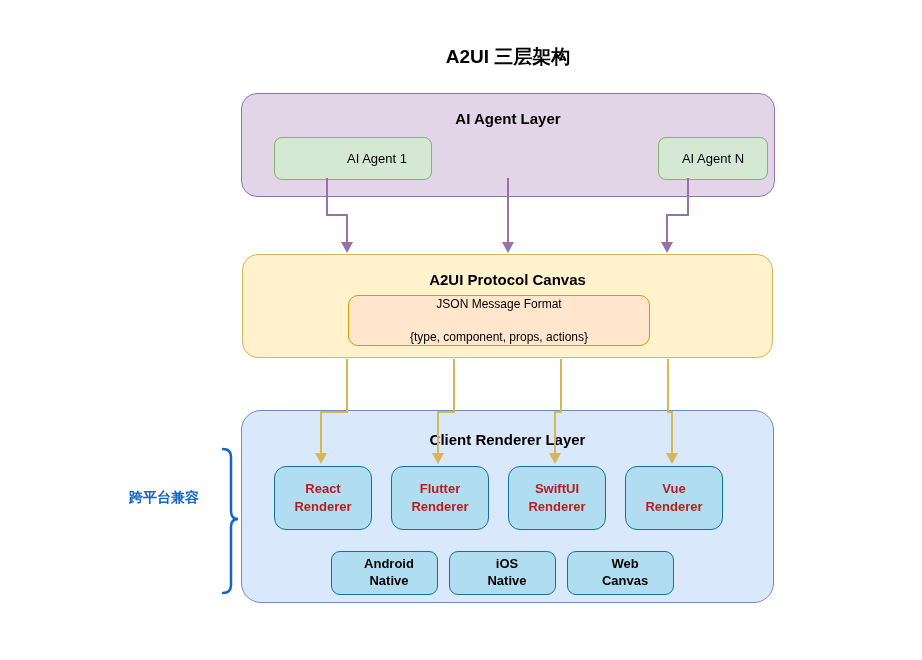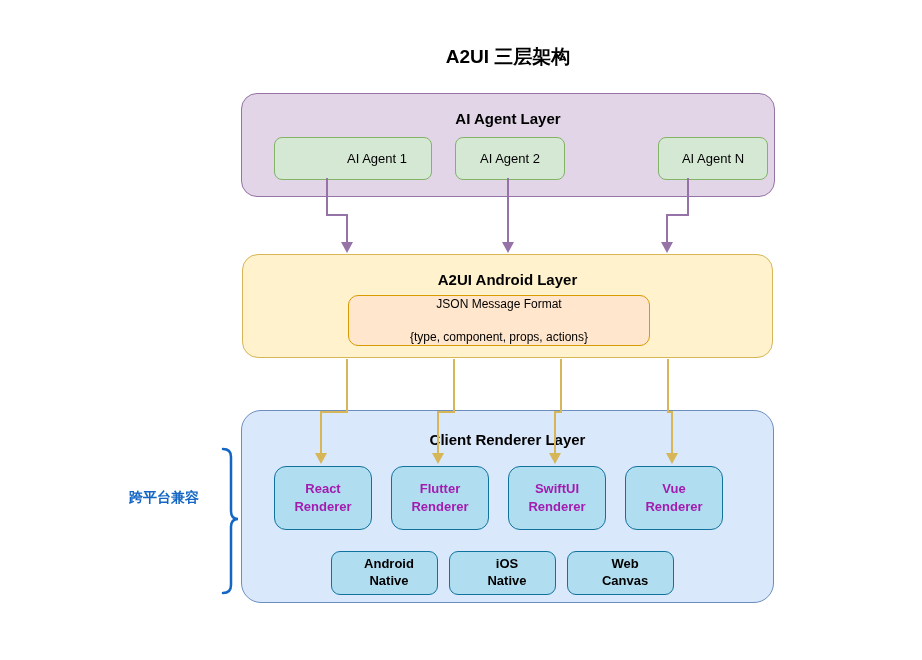--- a/index.html
+++ b/index.html
@@ -37,21 +37,21 @@
     font-size:12px;color:#000000;line-height:1.35;
   }
   .layer-renderer{
     left:241px;top:410px;width:533px;height:193px;
     background:#DAE8FC;border:1px solid #6C8EBF;border-radius:20px;
   }
   .renderer-box{
     position:absolute;top:55px;width:96px;height:62px;
     background:#B1DDF0;border:1px solid #10739E;border-radius:12px;
     display:flex;align-items:center;justify-content:center;text-align:center;
-    font-size:13px;font-weight:bold;color:#a21caf;
+    font-size:13px;font-weight:bold;color:#b91c1c;
     white-space:pre-line;line-height:1.4;
   }
   .native-box{
     position:absolute;top:140px;width:96px;height:42px;
     background:#B1DDF0;border:1px solid #10739E;border-radius:9px;
     display:flex;align-items:center;justify-content:center;text-align:center;
     font-size:13px;font-weight:bold;color:#000000;
     white-space:pre-line;line-height:1.3;padding-left:9px;
   }
   .annotation-label{
@@ -63,26 +63,25 @@
 </head>
 <body>
 
 <div class="canvas">
 
   <div class="diagram-title">A2UI 三层架构</div>
 
   <div class="layer layer-agent">
     <div class="layer-title">AI Agent Layer</div>
     <div class="agent-box" style="left:32px;padding-left:48px;">AI Agent 1</div>
-    <div class="agent-box" style="left:213px;">AI Agent 2</div>
     <div class="agent-box" style="left:416px;">AI Agent N</div>
   </div>
 
   <div class="layer layer-protocol">
-    <div class="layer-title">A2UI Android Layer</div>
+    <div class="layer-title">A2UI Protocol Canvas</div>
     <div class="message-box">
       <span>JSON Message Format</span>
       <span>{type, component, props, actions}</span>
     </div>
   </div>
 
   <div class="layer layer-renderer">
     <div class="layer-title" style="top:20px;">Client Renderer Layer</div>
     <div class="renderer-box" style="left:32px;">React
 Renderer</div>

